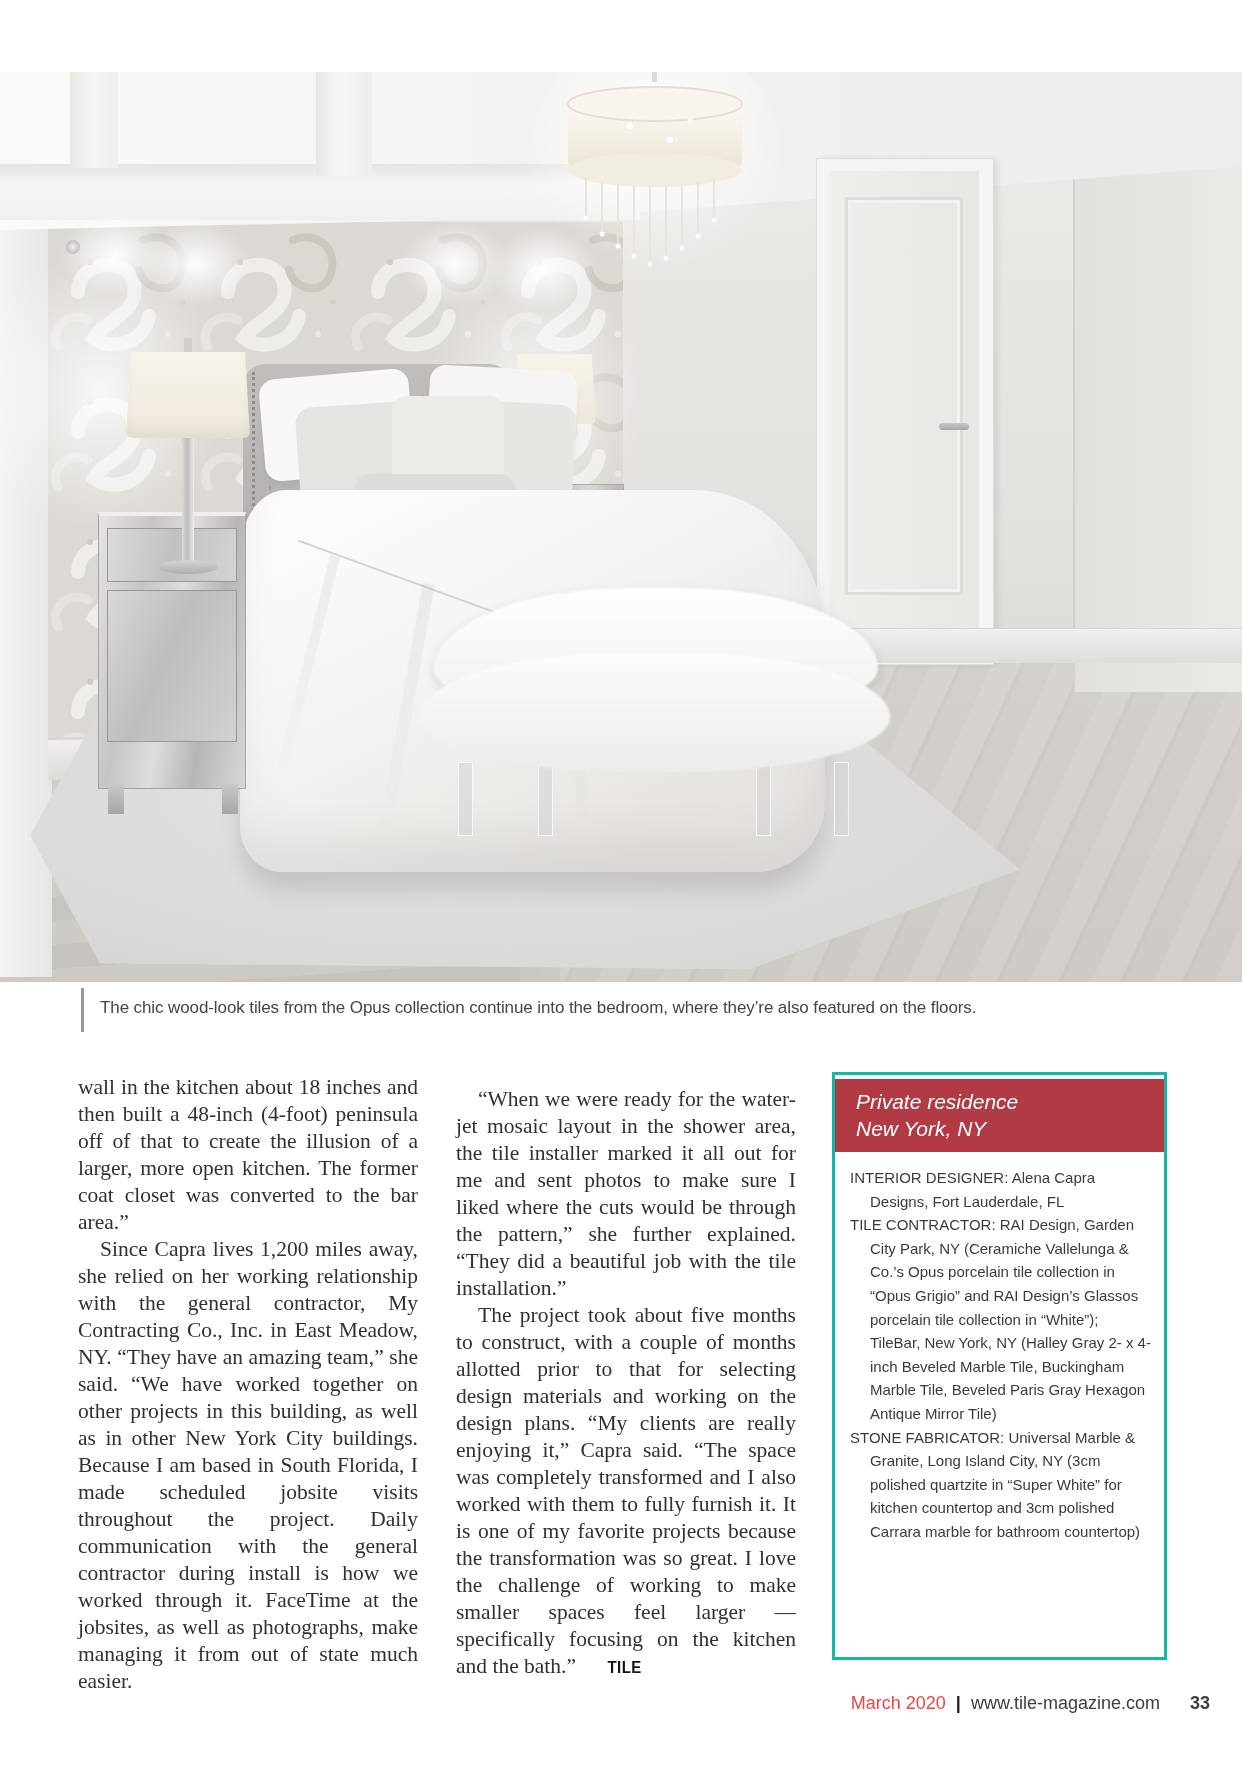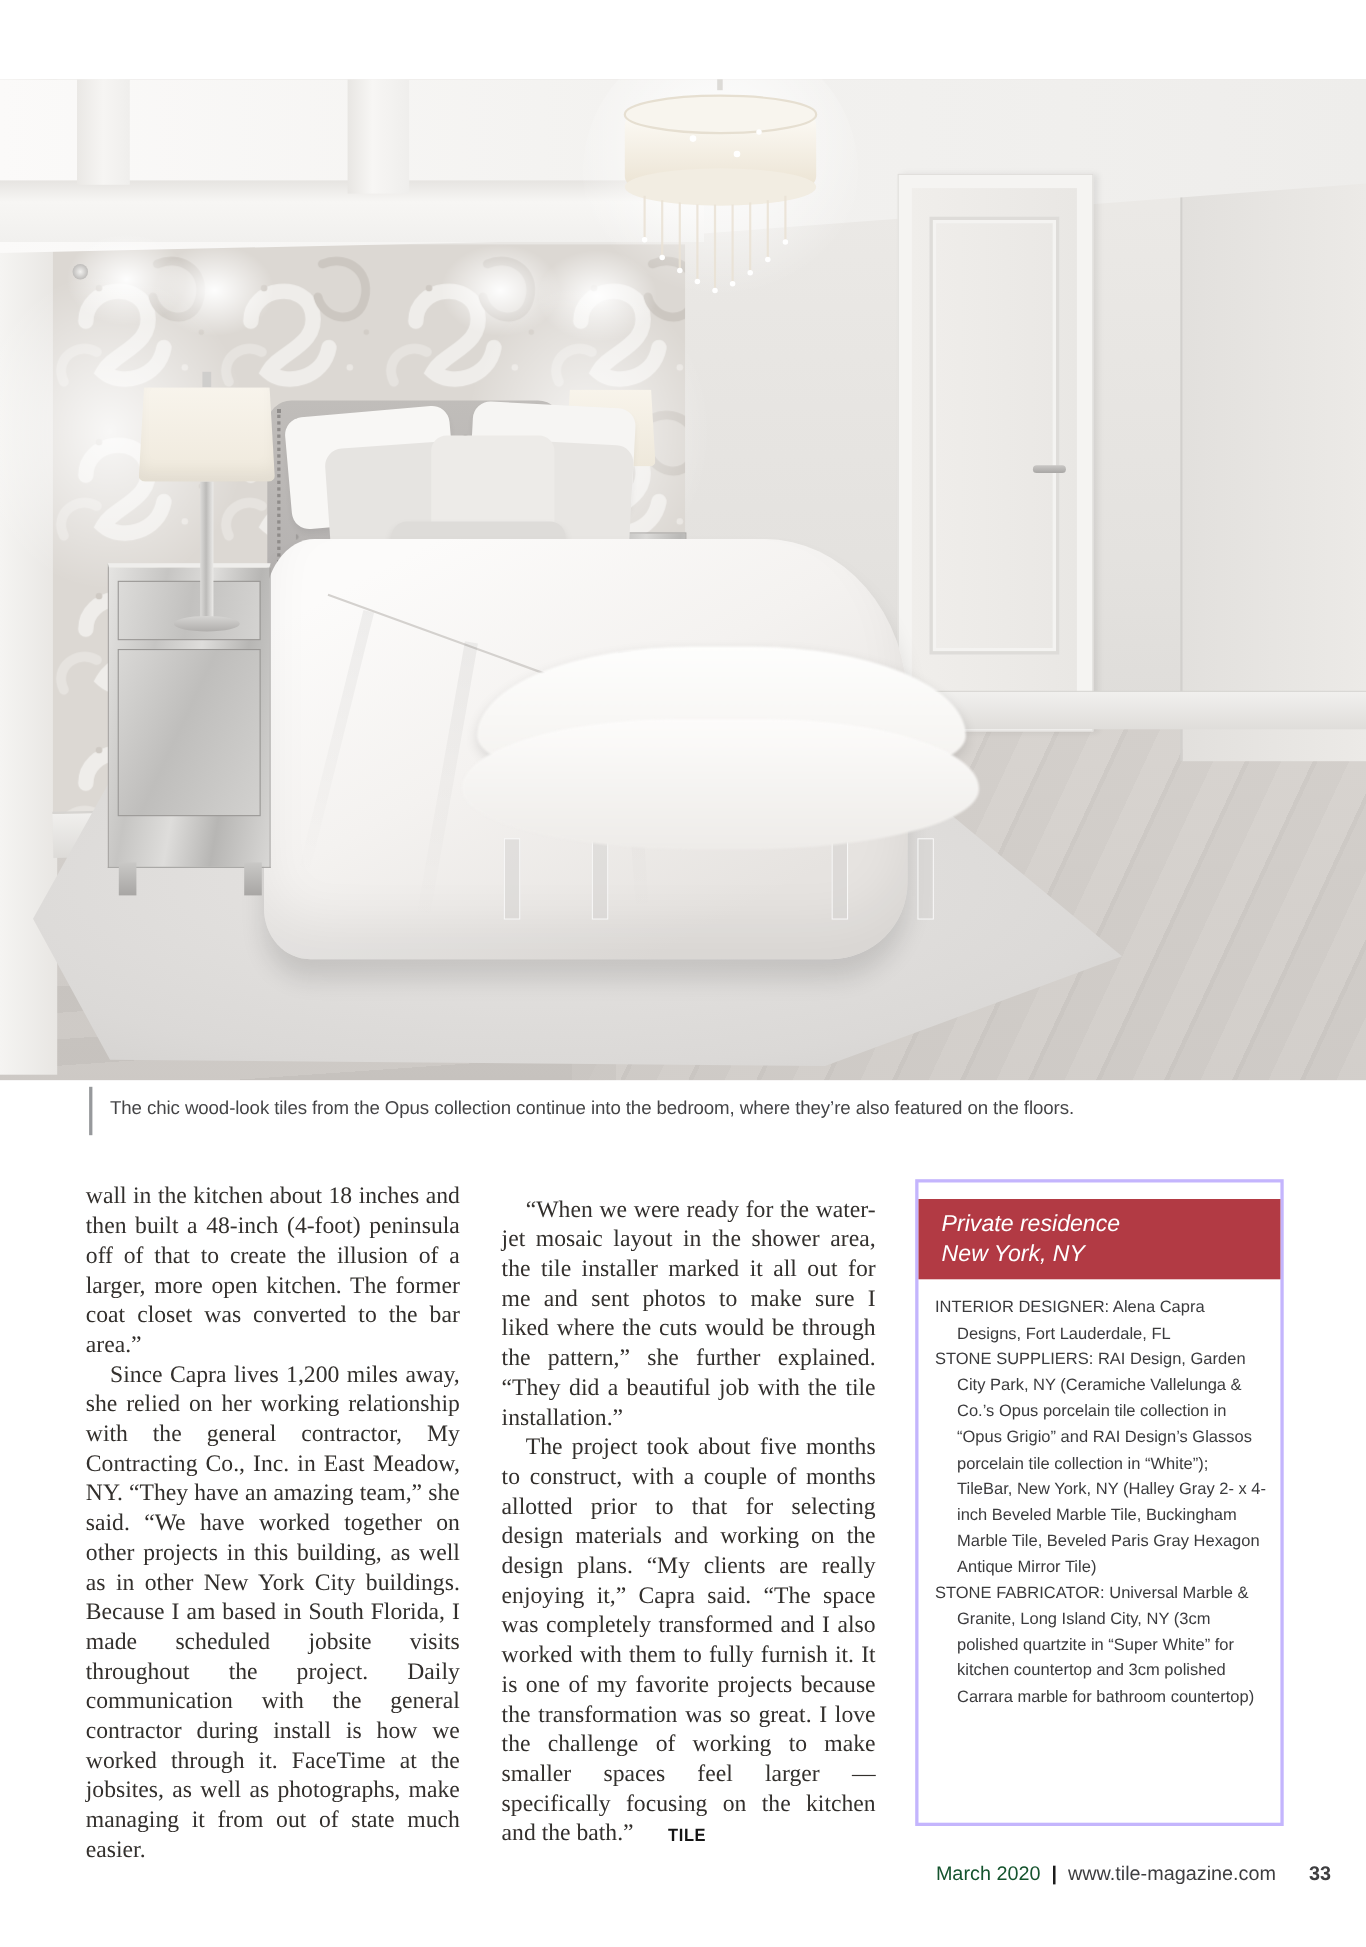--- a/index.html
+++ b/index.html
@@ -137,29 +137,29 @@
     font-family:"Liberation Serif",serif;font-size:21.5px;line-height:27px;color:#33302d;
     text-align:justify;hyphens:auto;-webkit-hyphens:auto;}
   .col p{margin:0;}
   .col1{left:78px;} .col2{left:456px;margin-top:12px;}
   .indent{text-indent:22px;}
   .endmark{display:inline-block;font-family:"Liberation Sans",sans-serif;font-weight:800;
     font-size:15px;letter-spacing:.5px;color:#141414;transform:scaleY(1.08);margin-left:4px;}
 
   
   .infobox{position:absolute;left:832px;top:1072px;width:335px;height:588px;box-sizing:border-box;
-    border:3px solid #c4b5fd;background:#ffffff;padding-top:15px;}
+    border:3px solid #14b8a6;background:#ffffff;padding-top:4px;}
   .infobox-band{background:#b23a44;color:#ffffff;font-style:italic;
     font-size:21px;line-height:27px;padding:9px 10px 10px 21px;}
   .infobox-body{padding:14px 12px 10px 15px;color:#3b3b3d;font-size:15px;line-height:23.6px;}
   .entry{margin:0;padding-left:20px;text-indent:-20px;}
 
   
   .footer{position:absolute;top:1693px;right:32px;font-size:18px;white-space:nowrap;}
-  .f-issue{color:#14532d;}
+  .f-issue{color:#ef4444;}
   .f-sep{color:#1c1c1c;font-weight:700;margin:0 10px;}
   .f-site{color:#3e3e40;font-weight:500;}
   .f-page{color:#3e3e40;font-weight:600;margin-left:30px;}
 </style>
 </head>
 <body>
 
 <div class="page">
 
   <div class="photo">
@@ -305,21 +305,21 @@
     <p class="indent"><span>The project took about five months to construct, with a couple of months allotted prior to that for selecting design materials and working on the design plans. “My clients are really enjoying it,” Capra said. “The space was completely transformed and I also worked with them to fully furnish it. It is one of my favorite projects because the transformation was so great. I love the challenge of working to make smaller spaces feel larger — specifically focusing on the kitchen and the bath.”</span> <span class="endmark">TILE</span></p>
   </div>
 
   <aside class="infobox">
     <div class="infobox-band">
       <div>Private residence</div>
       <div>New York, NY</div>
     </div>
     <div class="infobox-body">
       <p class="entry"><span>INTERIOR DESIGNER:</span> <span>Alena Capra Designs, Fort Lauderdale, FL</span></p>
-      <p class="entry"><span>STONE SUPPLIERS:</span> <span>RAI Design, Garden City Park, NY (Ceramiche Vallelunga &amp; Co.’s Opus porcelain tile collection in “Opus Grigio” and RAI Design’s Glassos porcelain tile collection in “White”); TileBar, New York, NY (Halley Gray 2- x 4-inch Beveled Marble Tile, Buckingham Marble Tile, Beveled Paris Gray Hexagon Antique Mirror Tile)</span></p>
+      <p class="entry"><span>TILE CONTRACTOR:</span> <span>RAI Design, Garden City Park, NY (Ceramiche Vallelunga &amp; Co.’s Opus porcelain tile collection in “Opus Grigio” and RAI Design’s Glassos porcelain tile collection in “White”); TileBar, New York, NY (Halley Gray 2- x 4-inch Beveled Marble Tile, Buckingham Marble Tile, Beveled Paris Gray Hexagon Antique Mirror Tile)</span></p>
       <p class="entry"><span>STONE FABRICATOR:</span> <span>Universal Marble &amp; Granite, Long Island City, NY (3cm polished quartzite in “Super White” for kitchen countertop and 3cm polished Carrara marble for bathroom countertop)</span></p>
     </div>
   </aside>
 
   <div class="footer">
     <span class="f-issue">March 2020</span><span class="f-sep">|</span><span class="f-site">www.tile-magazine.com</span><span class="f-page">33</span>
   </div>
 
 </div>
 

